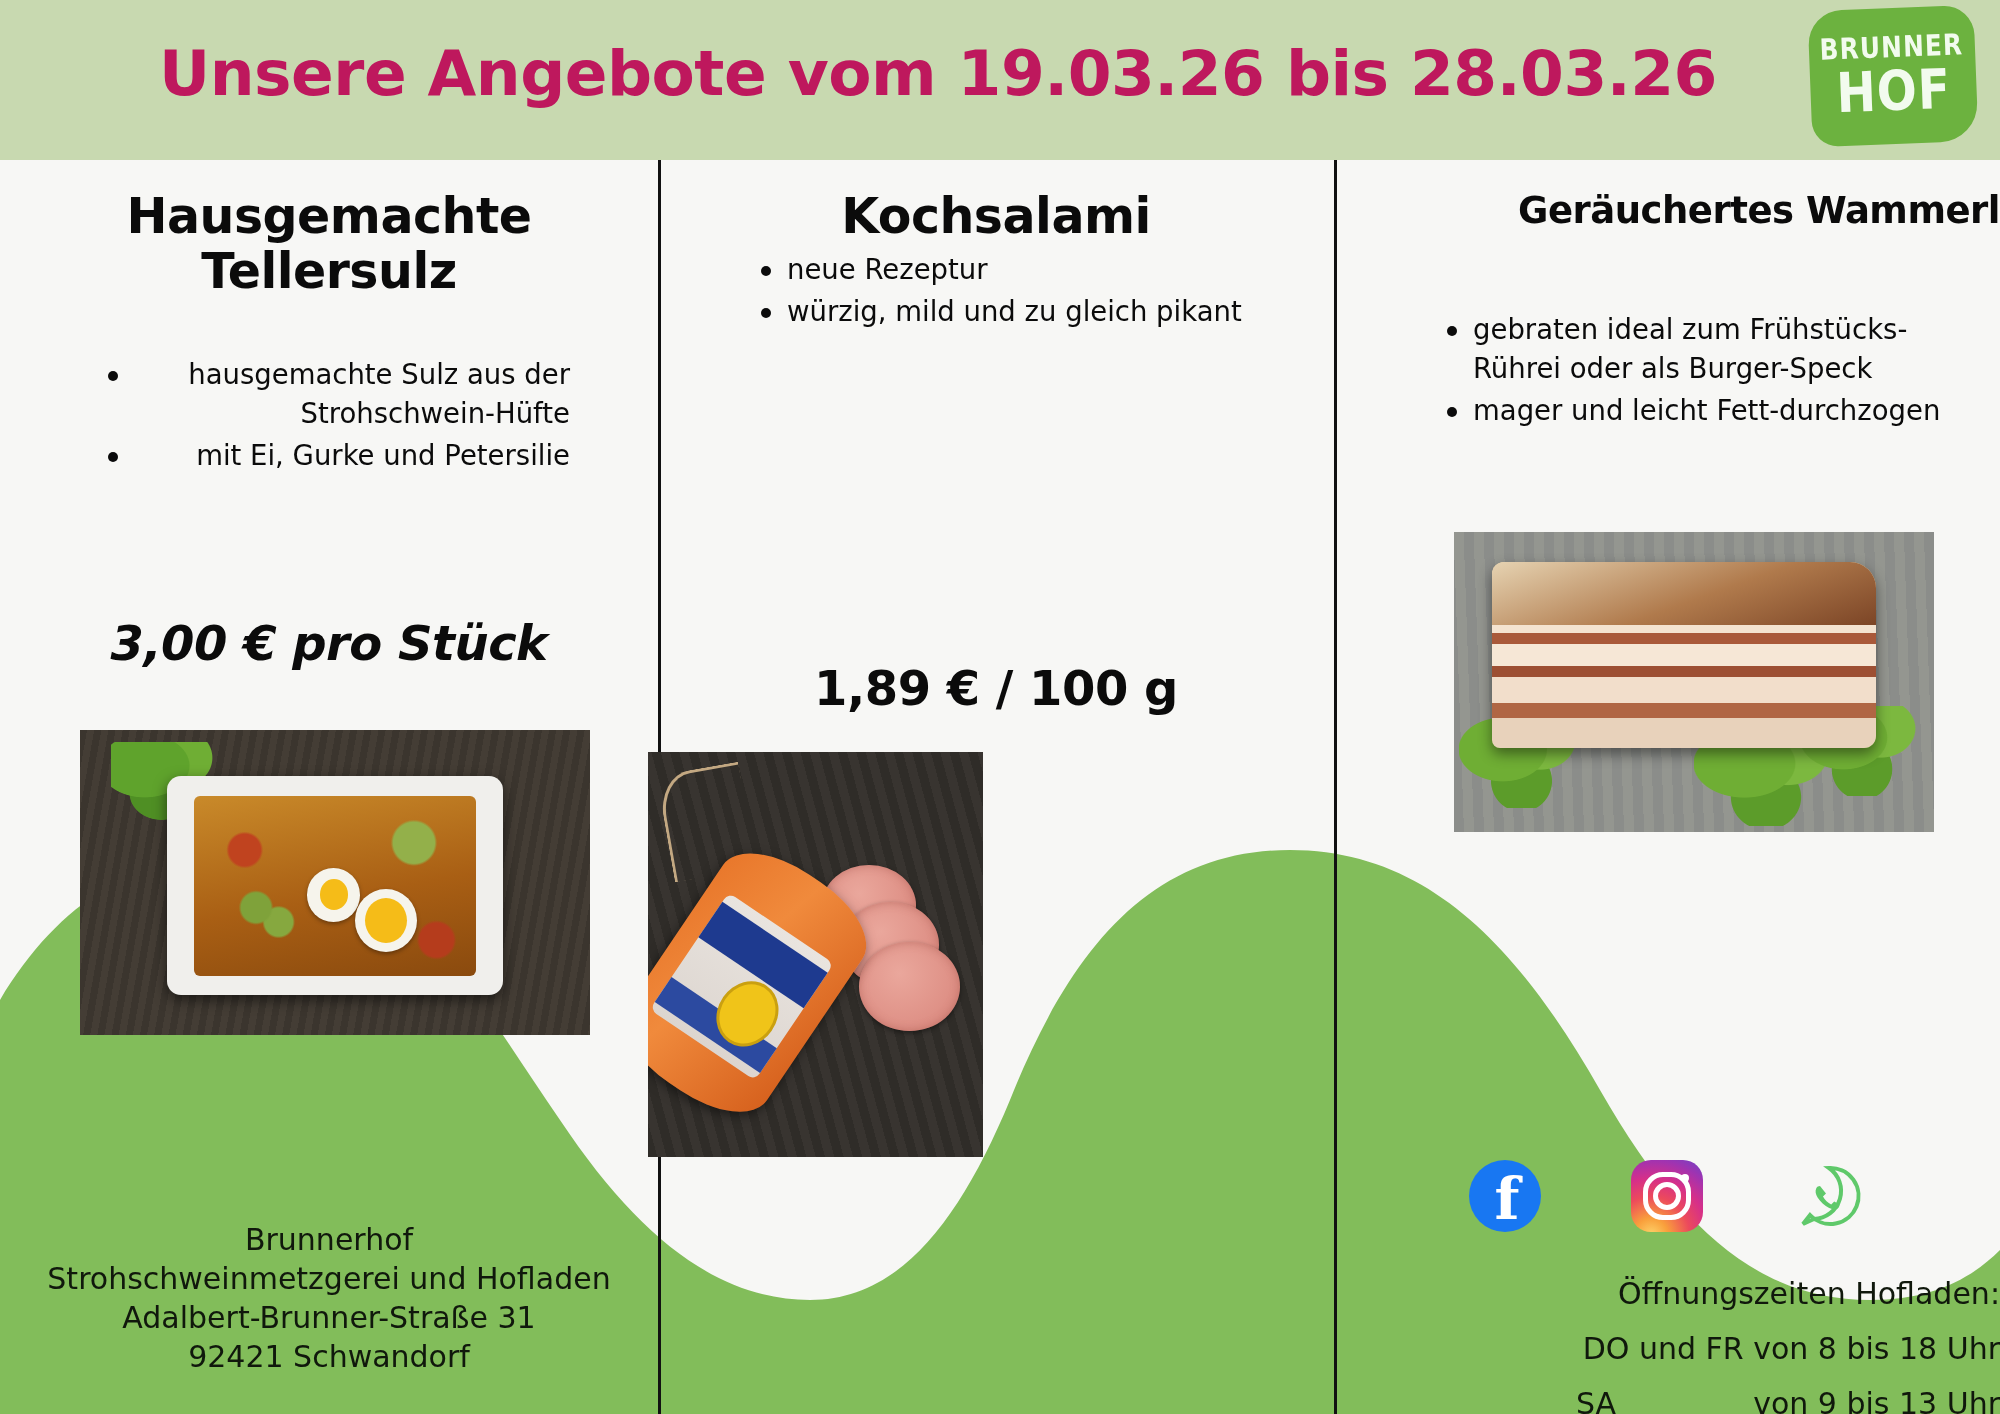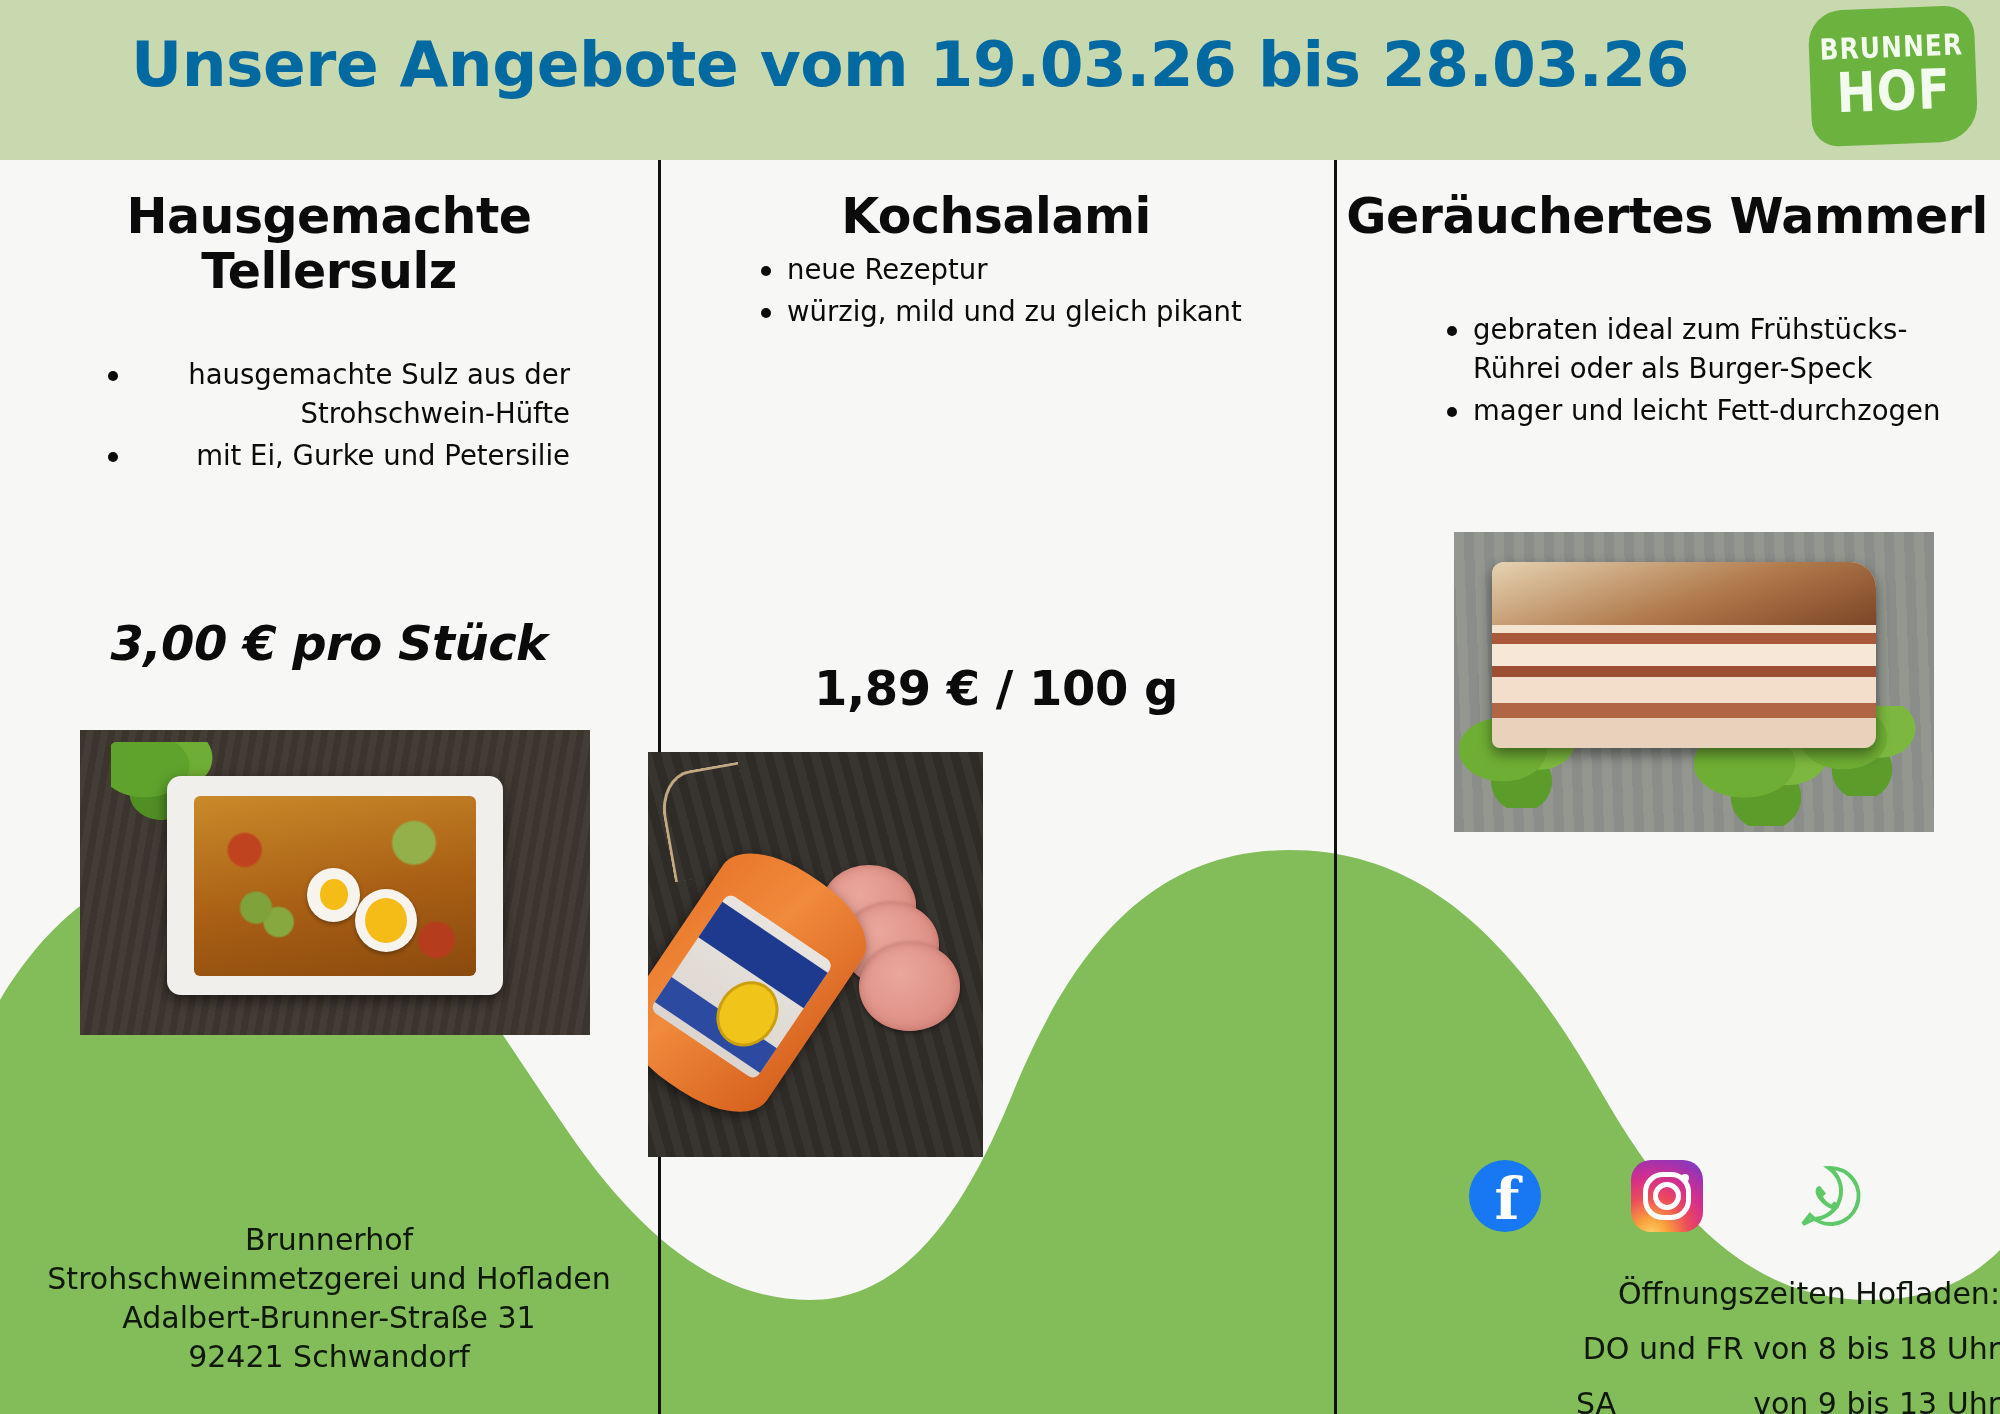--- a/index.html
+++ b/index.html
@@ -11,28 +11,29 @@
     position:relative;
   }
   .poster{position:relative;width:2000px;height:1414px;overflow:hidden;background:#f7f7f5;}
 
   
   .header-band{
     position:absolute;left:0;top:0;width:2000px;height:160px;
     background:#c8d9b0;
   }
   .header-title{
-    position:absolute;left:0;top:28px;width:1820px;
+    position:absolute;left:0;top:37px;width:1820px;
     text-align:center;
     font-family:"DejaVu Sans","Liberation Sans",sans-serif;
     font-weight:700;
     font-size:63px;
     letter-spacing:-0.5px;
-    color:#0369a1;
+    color:#be185d;
     white-space:nowrap;
+    padding-left:28px;
   }
   .logo{
     position:absolute;right:24px;top:8px;width:166px;height:136px;
     background:#6cb23f;
     border-radius:34px 30px 38px 26px;
     transform:rotate(-2.2deg);
     box-shadow:0 0 0 0 rgba(0,0,0,0);
   }
   .logo-inner{
     position:absolute;inset:0;display:flex;flex-direction:column;
@@ -71,21 +72,21 @@
 
   .col-title{
     position:absolute;width:100%;text-align:center;
     font-weight:700;color:#0b0b0b;
     font-family:"DejaVu Sans","Liberation Sans",sans-serif;
     line-height:1.12;
     letter-spacing:-0.5px;
   }
   .c1 .col-title{top:30px;font-size:49px;}
   .c2 .col-title{top:30px;font-size:49px;}
-  .c3 .col-title{top:30px;font-size:49px;}
+  .c3 .col-title{top:30px;font-size:37px;text-align:right;}
 
   ul.bullets{
     position:absolute;margin:0;padding:0;list-style:none;
     color:#0b0b0b;
     font-family:"DejaVu Sans","Liberation Sans",sans-serif;
     font-size:27.5px;line-height:1.42;font-weight:500;
   }
   ul.bullets li{
     position:relative;padding-left:34px;margin-bottom:3px;
   }

